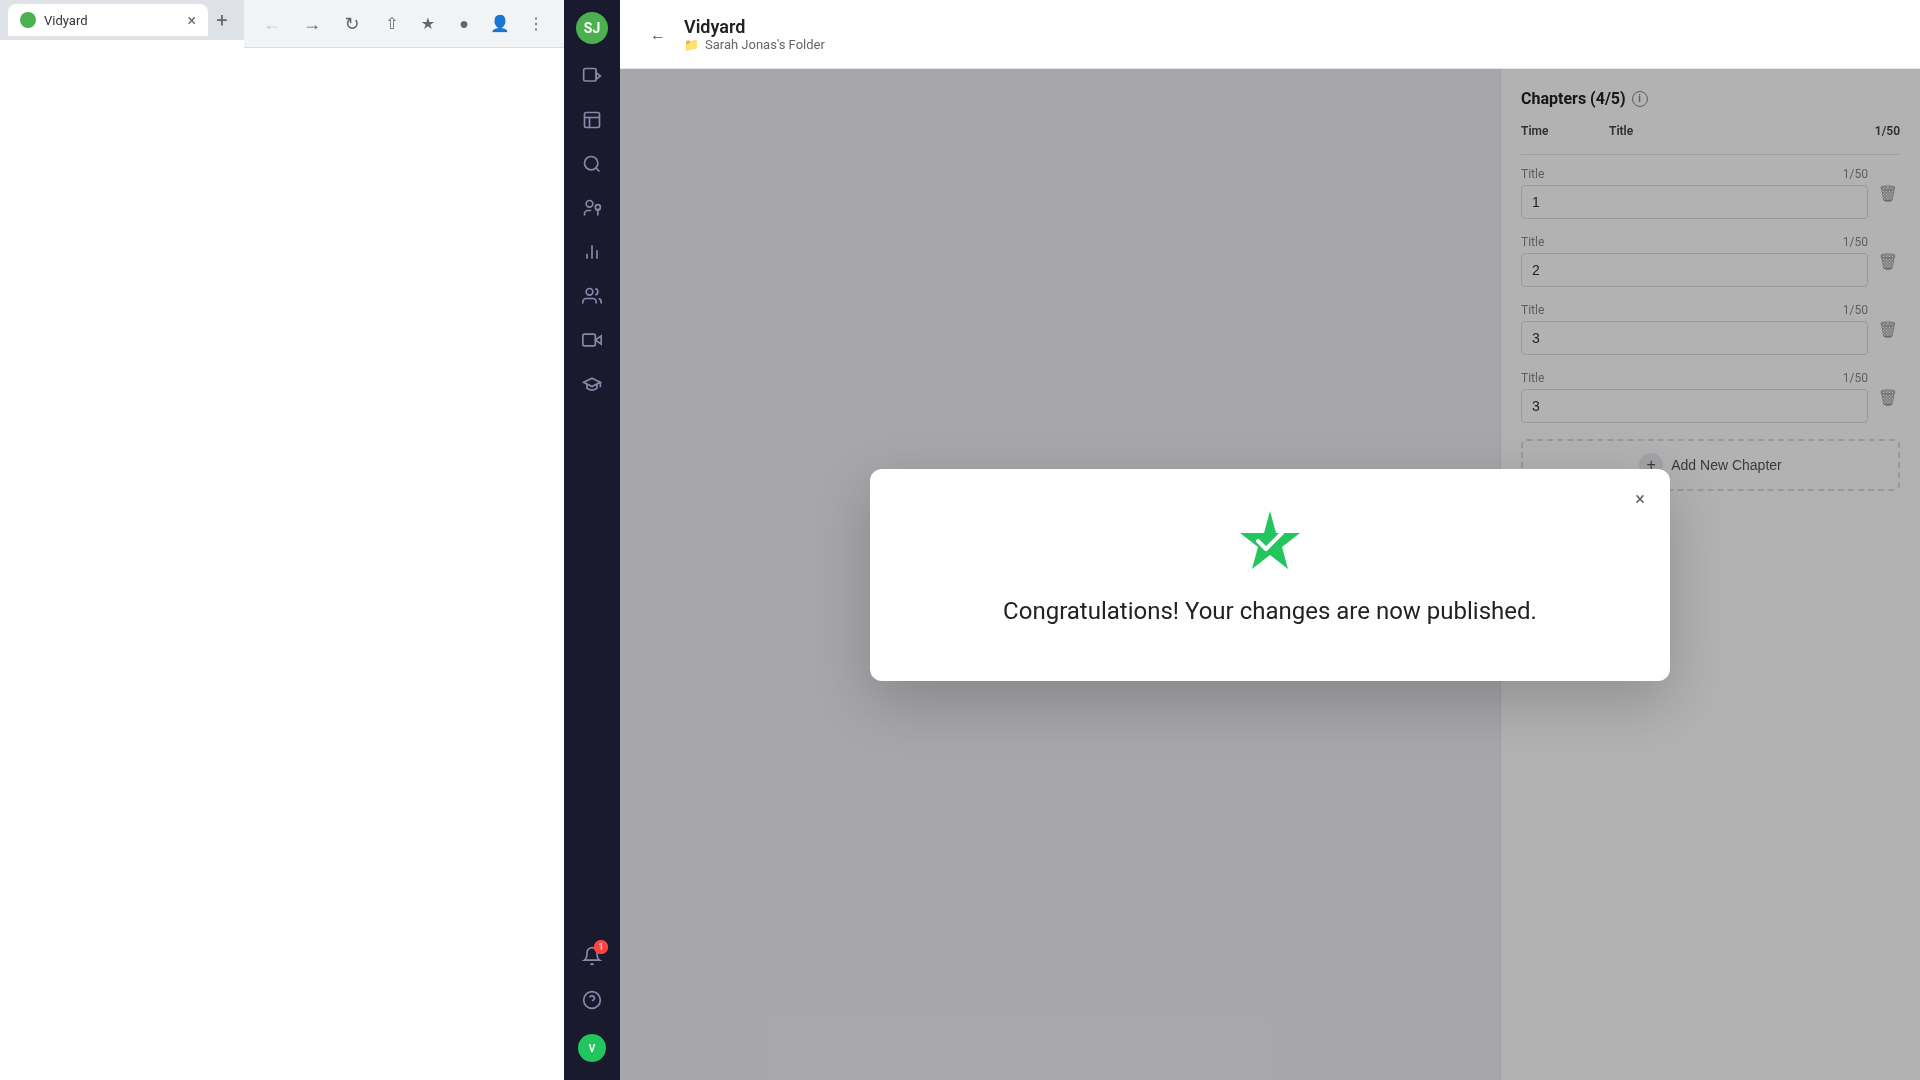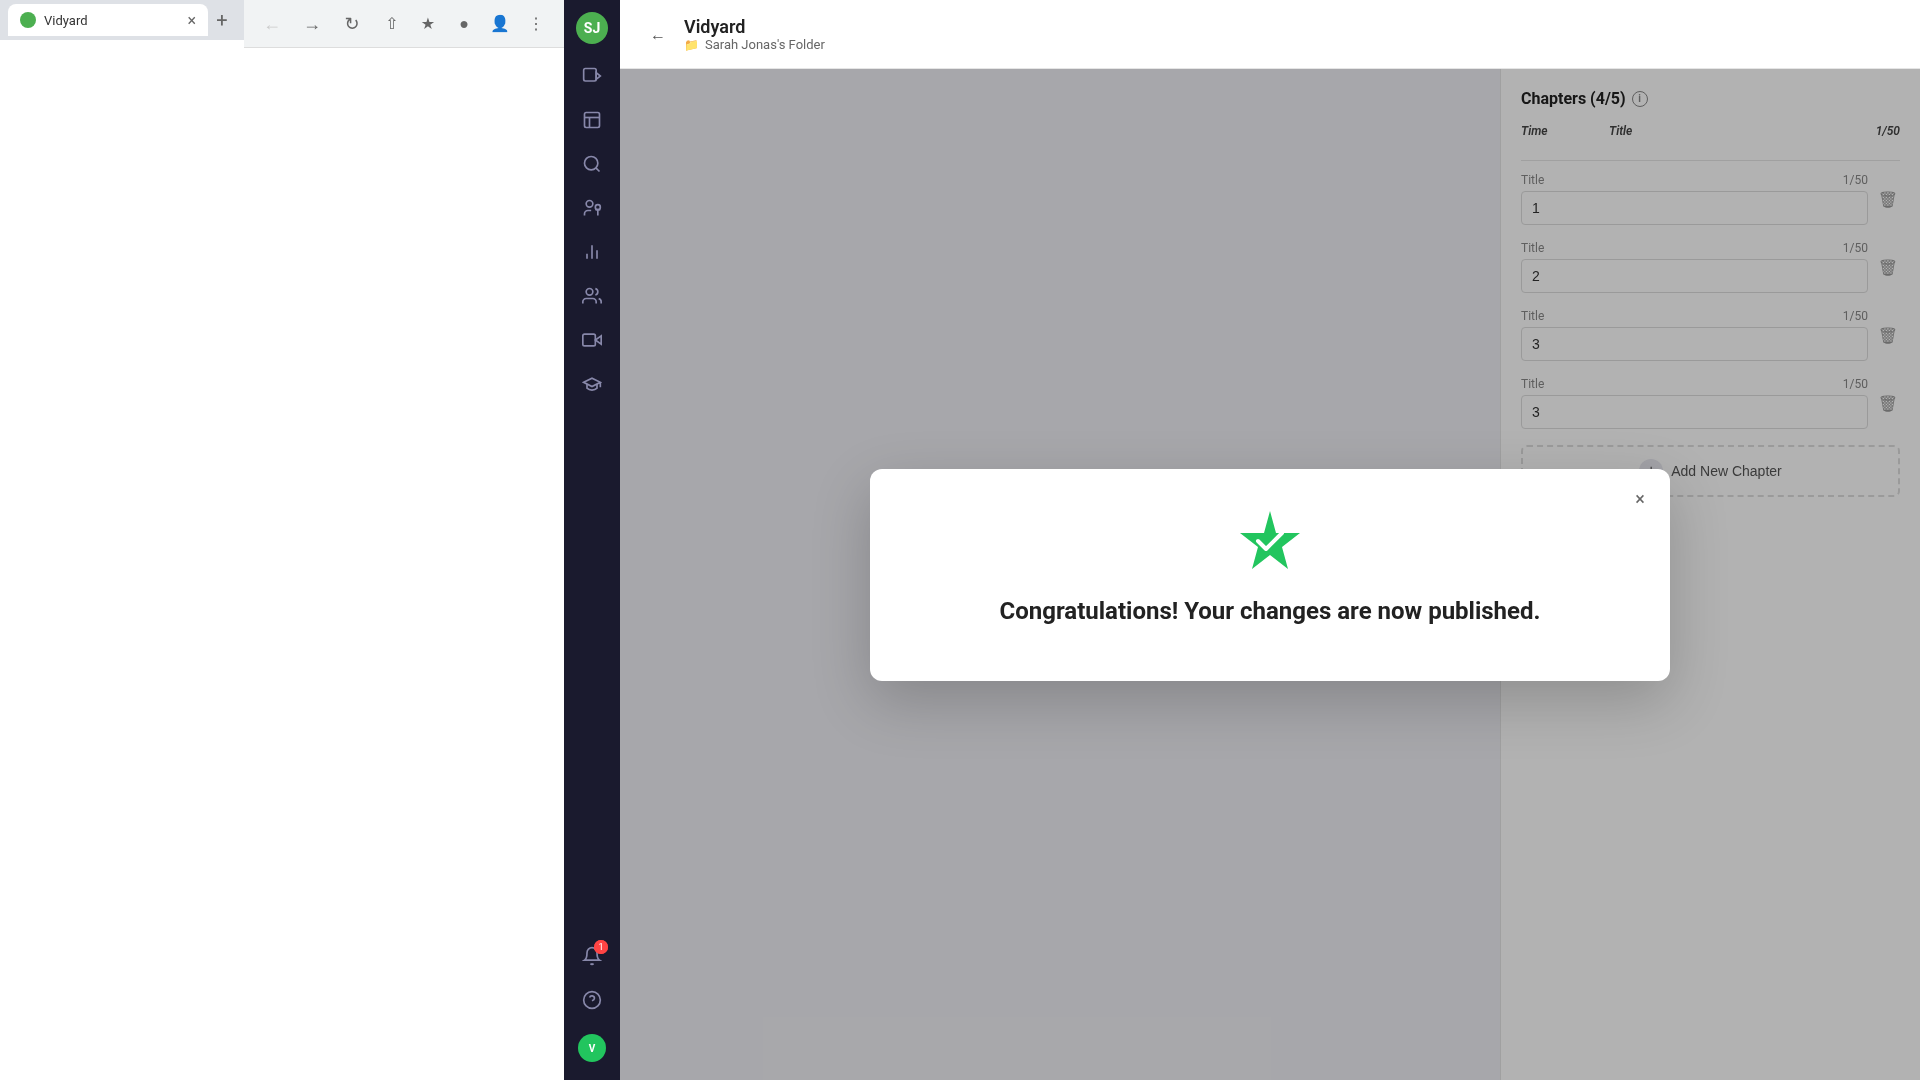--- a/index.html
+++ b/index.html
@@ -41,37 +41,37 @@
     .page-subtitle { display: flex; align-items: center; gap: 6px; font-size: 13px; color: #666; }
     .folder-icon { font-size: 12px; }
 
     
     .content-area { flex: 1; display: flex; position: relative; }
     .content-left { flex: 1; background: #f0f0f5; }
     .content-right { width: 420px; background: #fff; border-left: 1px solid #e5e5e5; padding: 20px; }
     .chapters-header { display: flex; align-items: center; justify-content: space-between; margin-bottom: 16px; }
     .chapters-title { font-size: 16px; font-weight: 700; color: #222; display: flex; align-items: center; gap: 6px; }
     .chapters-info-icon { width: 16px; height: 16px; border: 1.5px solid #888; border-radius: 50%; display: flex; align-items: center; justify-content: center; font-size: 10px; color: #888; }
-    .chapters-columns { display: grid; grid-template-columns: 80px 1fr 60px; gap: 8px; padding-bottom: 22px; border-bottom: 1px solid #e5e5e5; margin-bottom: 12px; font-style: italic; }
+    .chapters-columns { display: grid; grid-template-columns: 80px 1fr 60px; gap: 8px; padding-bottom: 16px; border-bottom: 1px solid #e5e5e5; margin-bottom: 12px; }
     .column-header { font-size: 12px; font-weight: 600; color: #444; }
     .chapter-row { display: flex; align-items: center; gap: 8px; margin-bottom: 16px; }
     .chapter-title-label { font-size: 12px; color: #888; margin-bottom: 4px; display: flex; align-items: center; justify-content: space-between; }
     .chapter-input-wrapper { flex: 1; }
     .chapter-input { width: 100%; border: 1px solid #ddd; border-radius: 4px; padding: 8px 10px; font-size: 14px; color: #333; }
     .chapter-delete { width: 24px; height: 24px; display: flex; align-items: center; justify-content: center; color: #999; cursor: pointer; font-size: 16px; }
     .add-chapter-btn { width: 100%; padding: 12px; background: #fff; border: 2px dashed #ddd; border-radius: 6px; display: flex; align-items: center; justify-content: center; gap: 8px; color: #555; font-size: 14px; cursor: pointer; margin-top: 8px; }
     .add-chapter-plus { width: 24px; height: 24px; background: #e8e8f0; border-radius: 50%; display: flex; align-items: center; justify-content: center; font-size: 16px; color: #555; }
 
     
     .modal-overlay { position: absolute; top: 0; left: 0; right: 0; bottom: 0; background: rgba(0,0,0,0.3); display: flex; align-items: center; justify-content: center; z-index: 100; }
     .modal { background: #fff; border-radius: 12px; padding: 40px; width: 800px; max-width: 90%; position: relative; text-align: center; box-shadow: 0 20px 60px rgba(0,0,0,0.2); }
     .modal-close { position: absolute; top: 16px; right: 16px; width: 28px; height: 28px; display: flex; align-items: center; justify-content: center; color: #666; cursor: pointer; font-size: 18px; border-radius: 50%; }
     .modal-icon { width: 64px; height: 64px; margin: 0 auto 24px; }
     .checkmark-svg { width: 64px; height: 64px; }
-    .modal-title { font-size: 24px; font-weight: 700; color: #222; margin-bottom: 16px; }
+    .modal-title { font-size: 24px; font-weight: 400; color: #222; margin-bottom: 16px; }
     .modal-description { font-size: 16px; color: #555; margin-bottom: 40px; }
     .modal-actions { display: flex; justify-content: flex-end; gap: 12px; }
     .btn-close { padding: 10px 24px; border: 1.5px solid #ccc; background: #fff; border-radius: 6px; font-size: 15px; color: #333; cursor: pointer; font-weight: 500; }
     .btn-primary { padding: 10px 24px; background: #4c4ce0; border: none; border-radius: 6px; font-size: 15px; color: #fff; cursor: pointer; font-weight: 600; }
   </style>
 </head>
 <body>
 
 <div class="browser-window">
 

